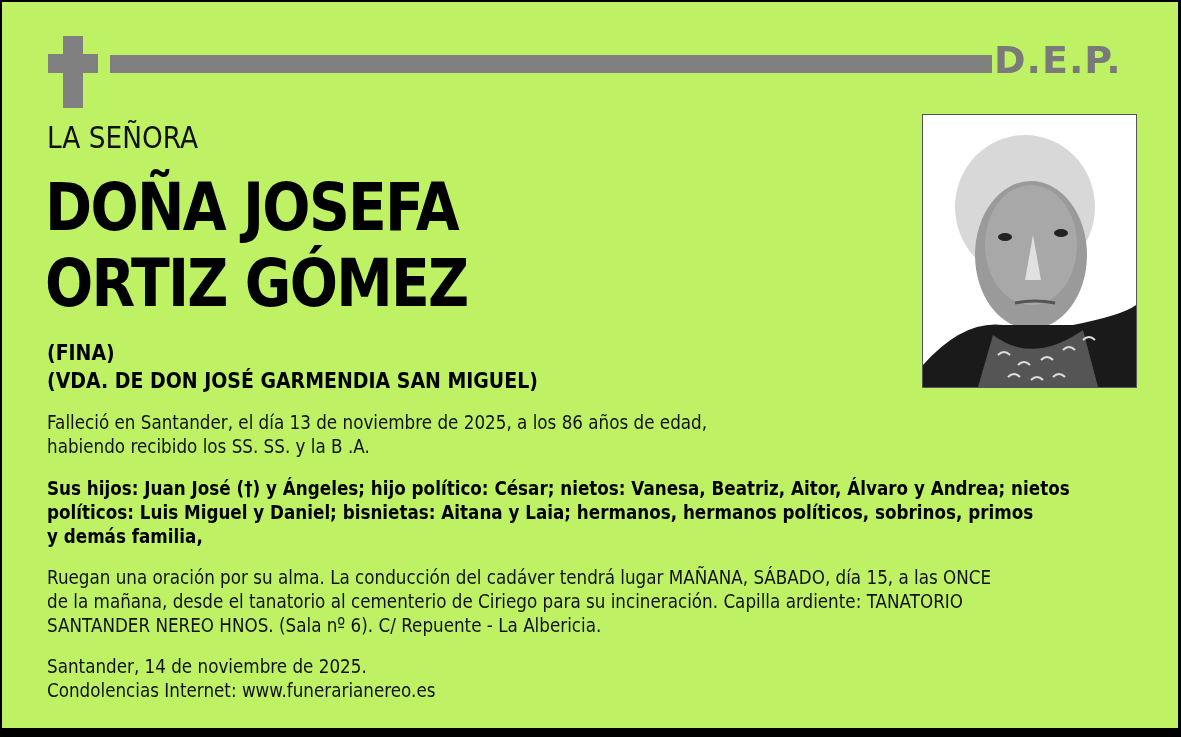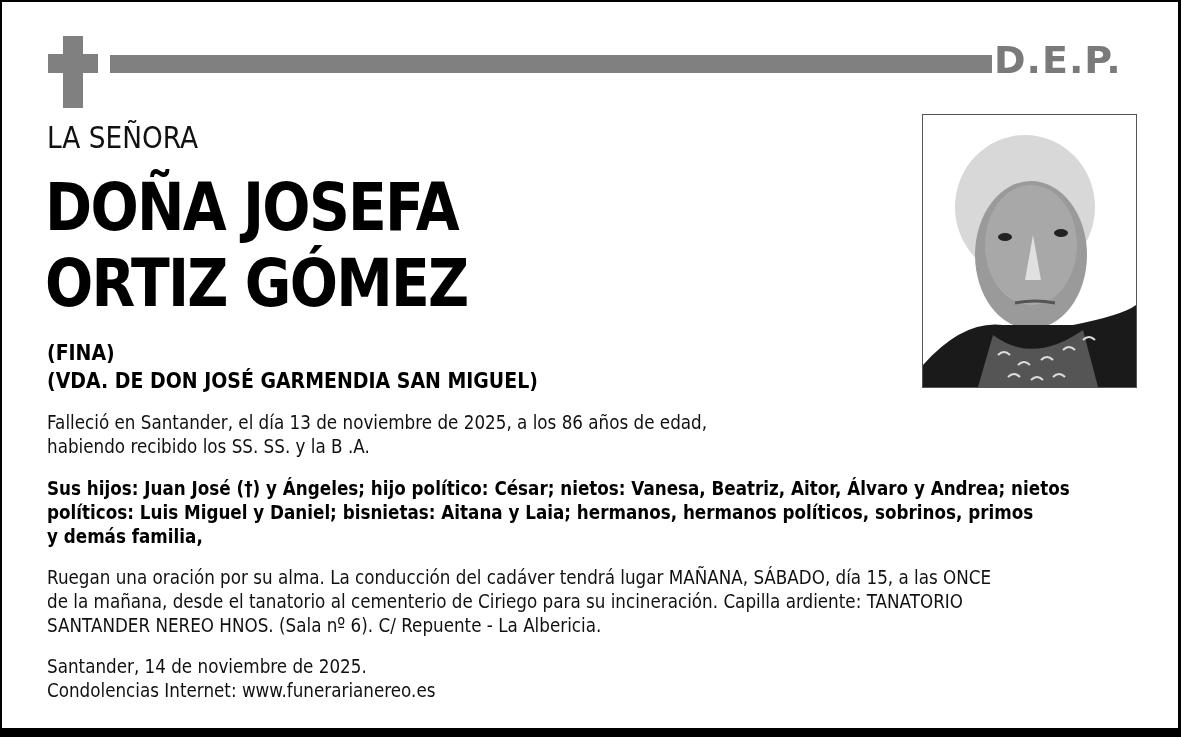--- a/index.html
+++ b/index.html
@@ -1,17 +1,17 @@
 <!DOCTYPE html>
 <html><head>
 <meta charset="utf-8">
 <style>
   html, body { margin:0; padding:0; }
   body { width:1181px; height:737px; background:#000; position:relative; overflow:hidden; font-family:"DejaVu Sans Condensed","DejaVu Sans", sans-serif; }
-  .sheet { position:absolute; left:2px; top:2px; width:1176px; height:726px; background:#ffffff; }
+  .sheet { position:absolute; left:2px; top:2px; width:1176px; height:726px; background:#bef264; }
   .cross-v { position:absolute; left:61px; top:34px; width:20px; height:72px; background:#808080; }
   .cross-h { position:absolute; left:46px; top:52px; width:50px; height:19px; background:#808080; }
   .rule { position:absolute; left:108px; top:53px; width:882px; height:18px; background:#808080; }
   .dep { position:absolute; left:992px; top:36px; font-family:"DejaVu Sans", sans-serif; font-weight:bold; font-size:38px; color:#7a7a7a; letter-spacing:1px; line-height:44px; }
   .photo { position:absolute; left:920px; top:112px; width:213px; height:272px; border:1px solid #555; background:#fff; overflow:hidden; }
   .photo svg { display:block; }
   .intro { position:absolute; left:45px; top:118px; font-size:30px; color:#111; line-height:36px; font-family:"DejaVu Sans", sans-serif; transform:scaleX(0.88); transform-origin:left top; }
   .name { position:absolute; left:43px; top:168px; font-family:"DejaVu Sans", sans-serif; font-weight:bold; font-size:66px; line-height:76px; color:#000; letter-spacing:-2px; transform:scaleX(0.86); transform-origin:left top; }
   .nick { position:absolute; left:45px; top:337px; font-family:"DejaVu Sans", sans-serif; font-weight:bold; font-size:22px; line-height:28px; color:#000; transform:scaleX(0.86); transform-origin:left top; white-space:nowrap; }
   .para { position:absolute; left:45px; font-family:"DejaVu Sans", sans-serif; font-size:19.5px; line-height:24px; color:#111; transform:scaleX(0.86); transform-origin:left top; white-space:nowrap; }

